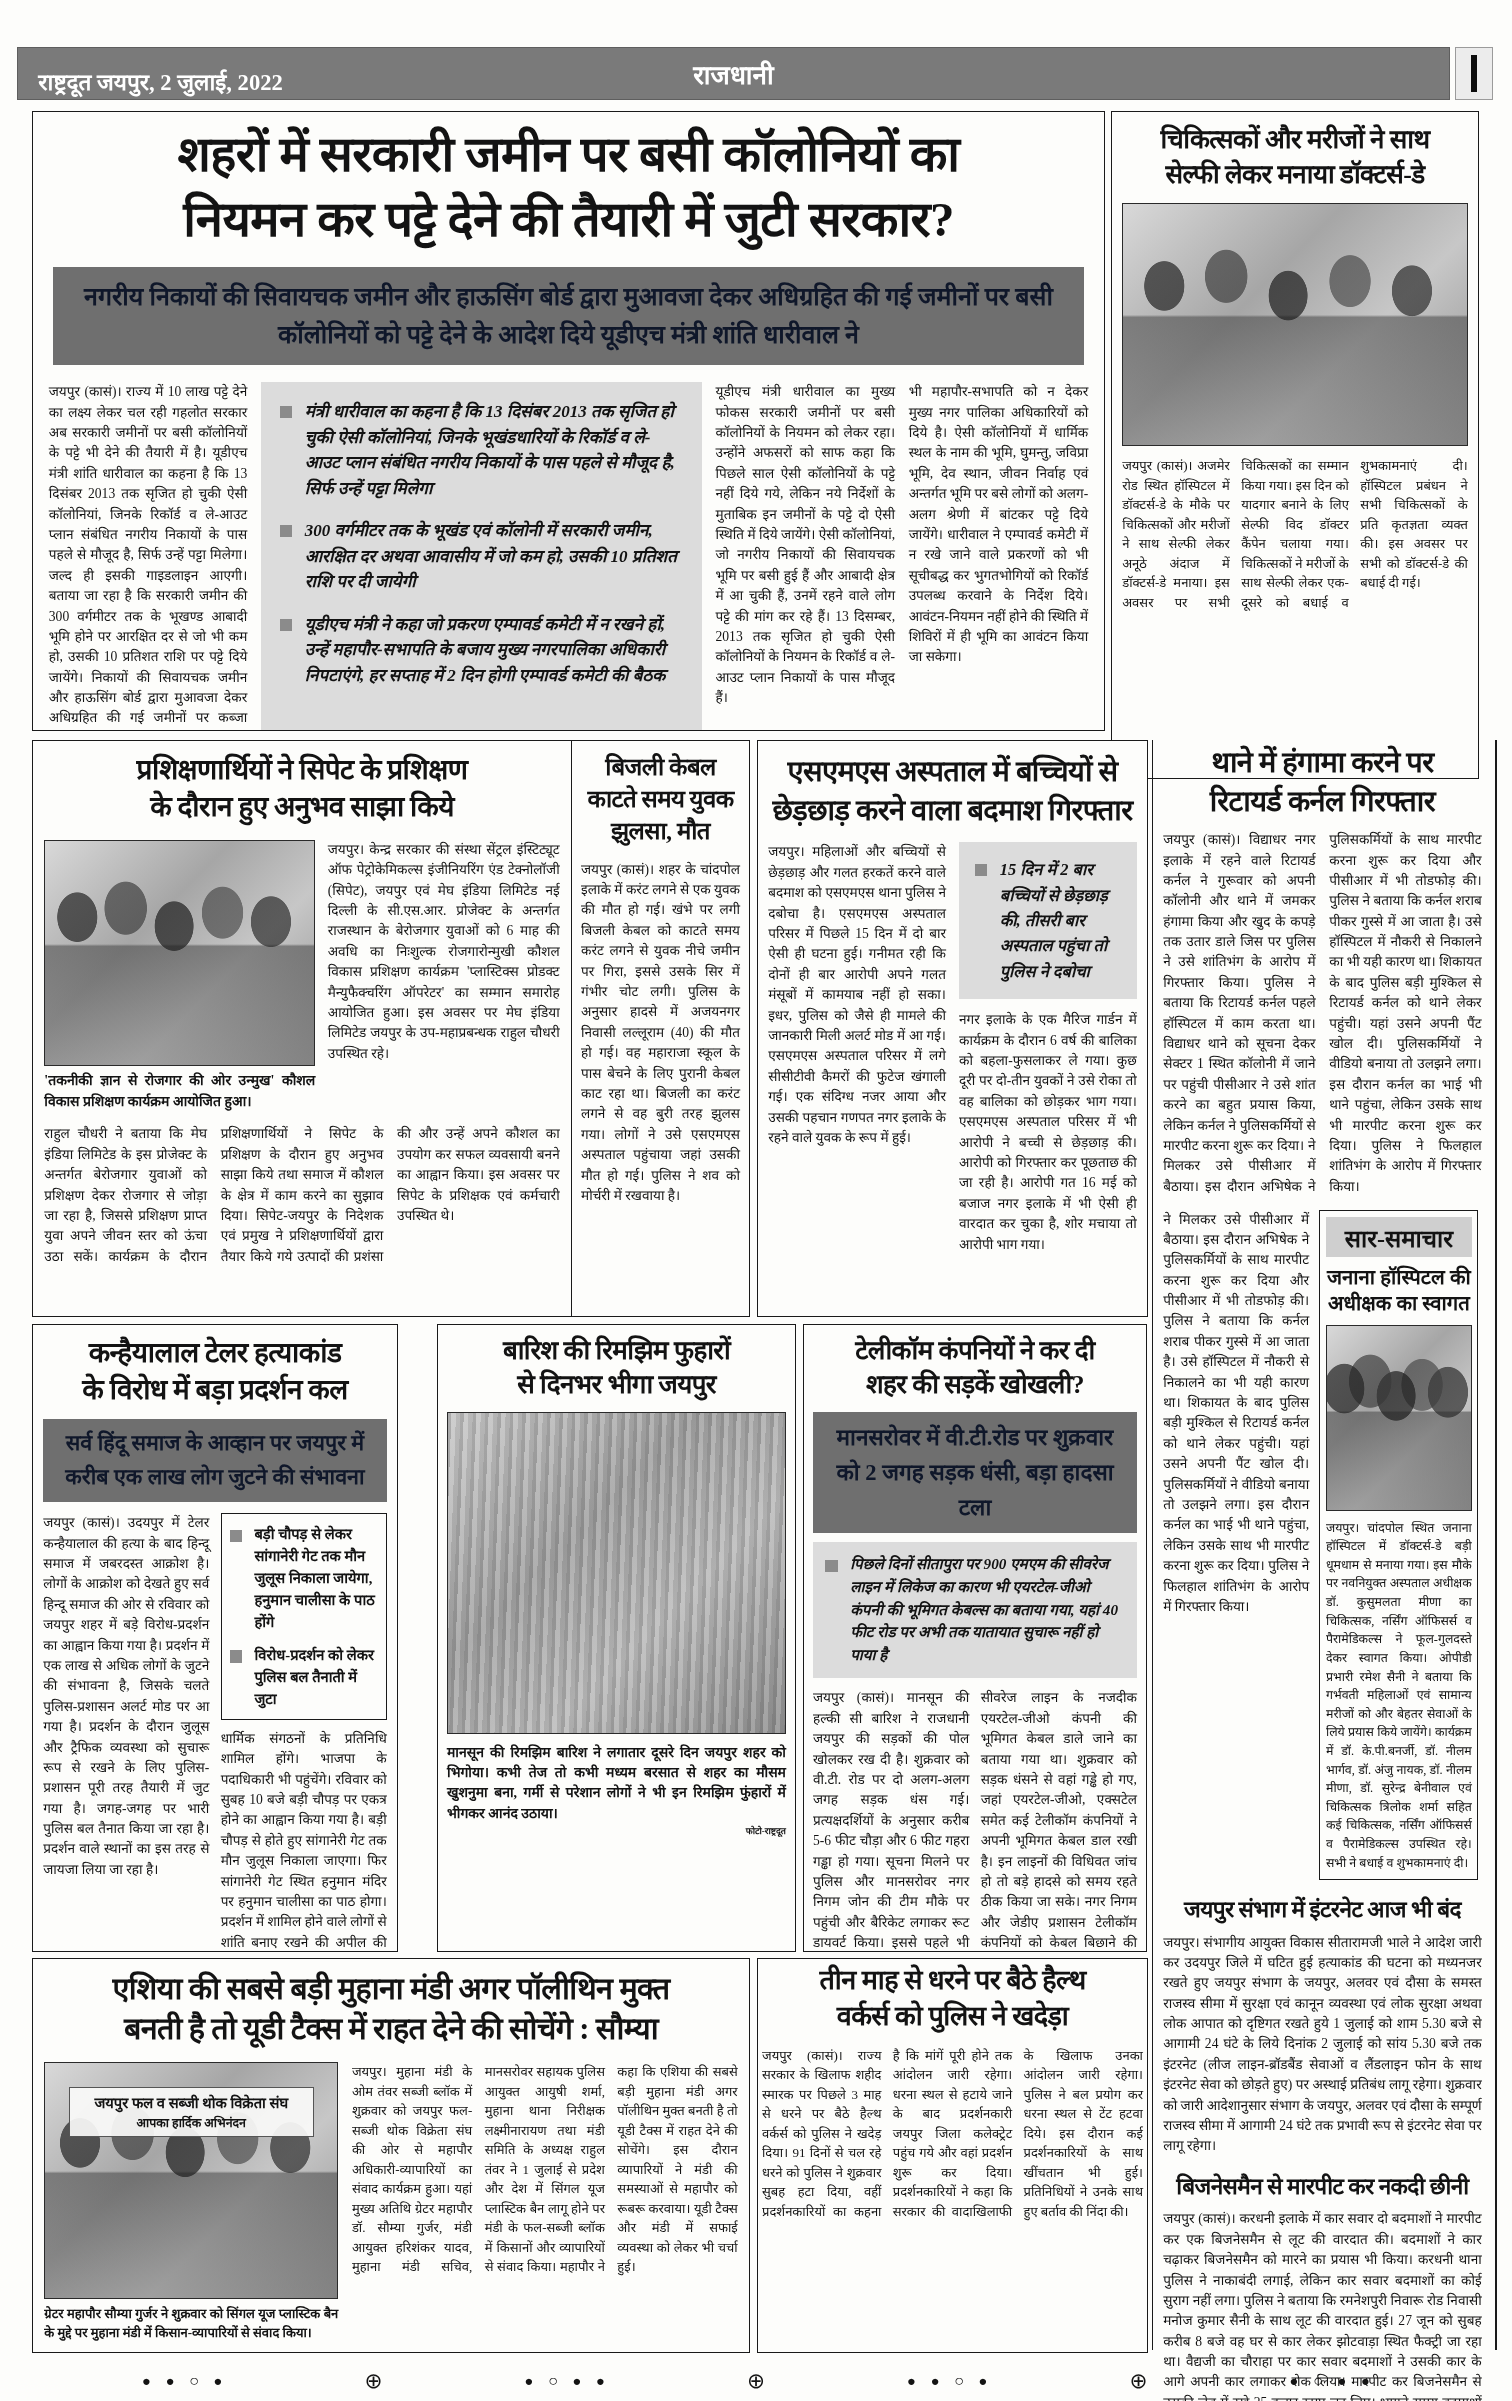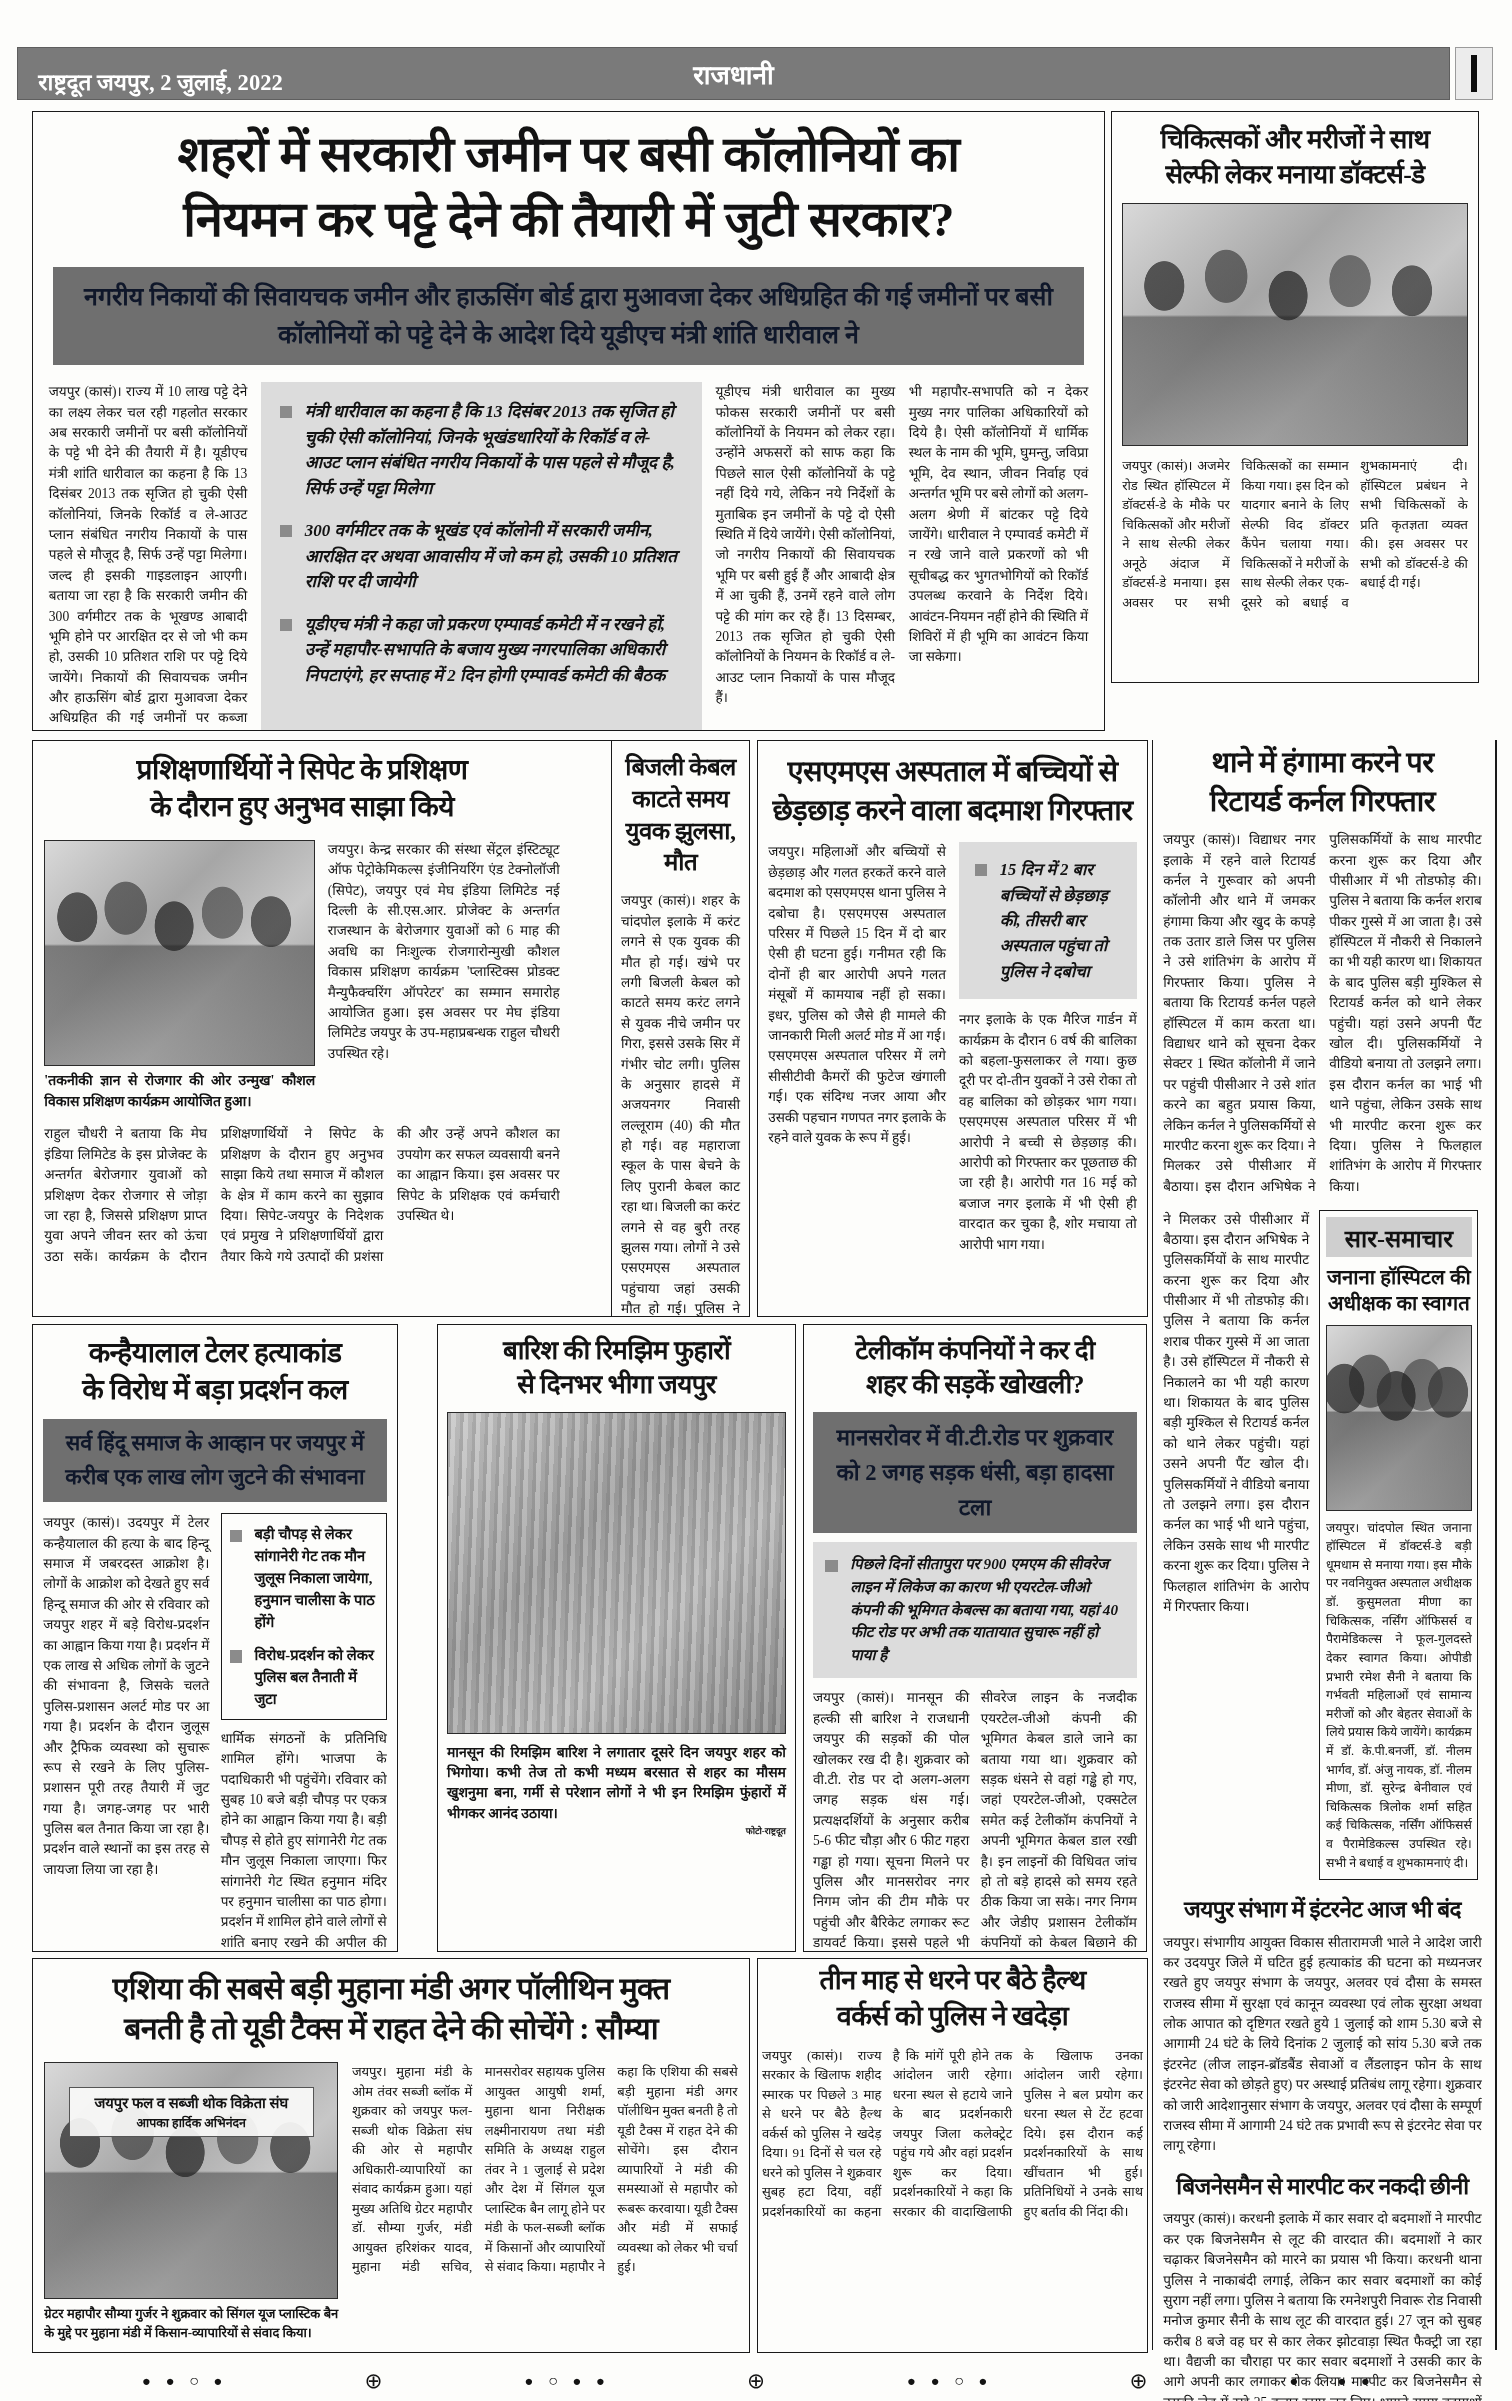--- a/index.html
+++ b/index.html
@@ -48,27 +48,27 @@
   
   .main-box { left:32px; top:111px; width:1073px; height:620px; padding:11.3px 12.4px; }
   .main-h { font-size:49px; }
   .main-sub { margin:14.7px 8px 0; padding:10.2px 19px; font-size:25px; }
   .main-cols { display:flex; gap:13.6px; margin:17px 3.4px 0; }
   .main-c1 { width:199px; }
   .main-bullets { width:442px; padding:17px 19px; display:flex; flex-direction:column; gap:17px; }
   .main-bullets .jtext { font-size:17px; font-weight:600; line-height:1.5; text-align:left; }
   .main-c2,.main-c3 { width:180px; }
 
-  .doc-box { left:1111px; top:111px; width:368px; height:572px; padding:11.3px 10.2px; }
+  .doc-box { left:1111px; top:111px; width:368px; height:668px; padding:11.3px 10.2px; }
   .doc-h { font-size:26px; }
   .doc-photo { height:243px; margin-top:11.3px; }
   .doc-body { margin-top:10.2px; column-count:3; column-gap:11.3px; font-size:13px; }
 
   
-  .cipet-box { left:32px; top:740px; width:718px; height:577px; display:flex;gap:40px; }
+  .cipet-box { left:32px; top:740px; width:718px; height:577px; display:flex; }
   .cipet-left { width:538px; padding:11.3px; }
   .cipet-h { font-size:28px; }
   .cipet-row { display:flex; gap:12.4px; margin-top:13.6px; }
   .cipet-photo { width:271px; height:226px; flex:0 0 auto; }
   .cipet-capt { width:271px; margin-top:5.6px; }
   .cipet-b1 { flex:1; }
   .cipet-strip { margin-top:12.4px; column-count:3; column-gap:13.6px; }
   .cable-col { flex:1; border-left:1.7px solid #1a1a1a; padding:11.3px 9px; }
   .cable-h { font-size:24px; }
   .cable-b { margin-top:12.4px; }

